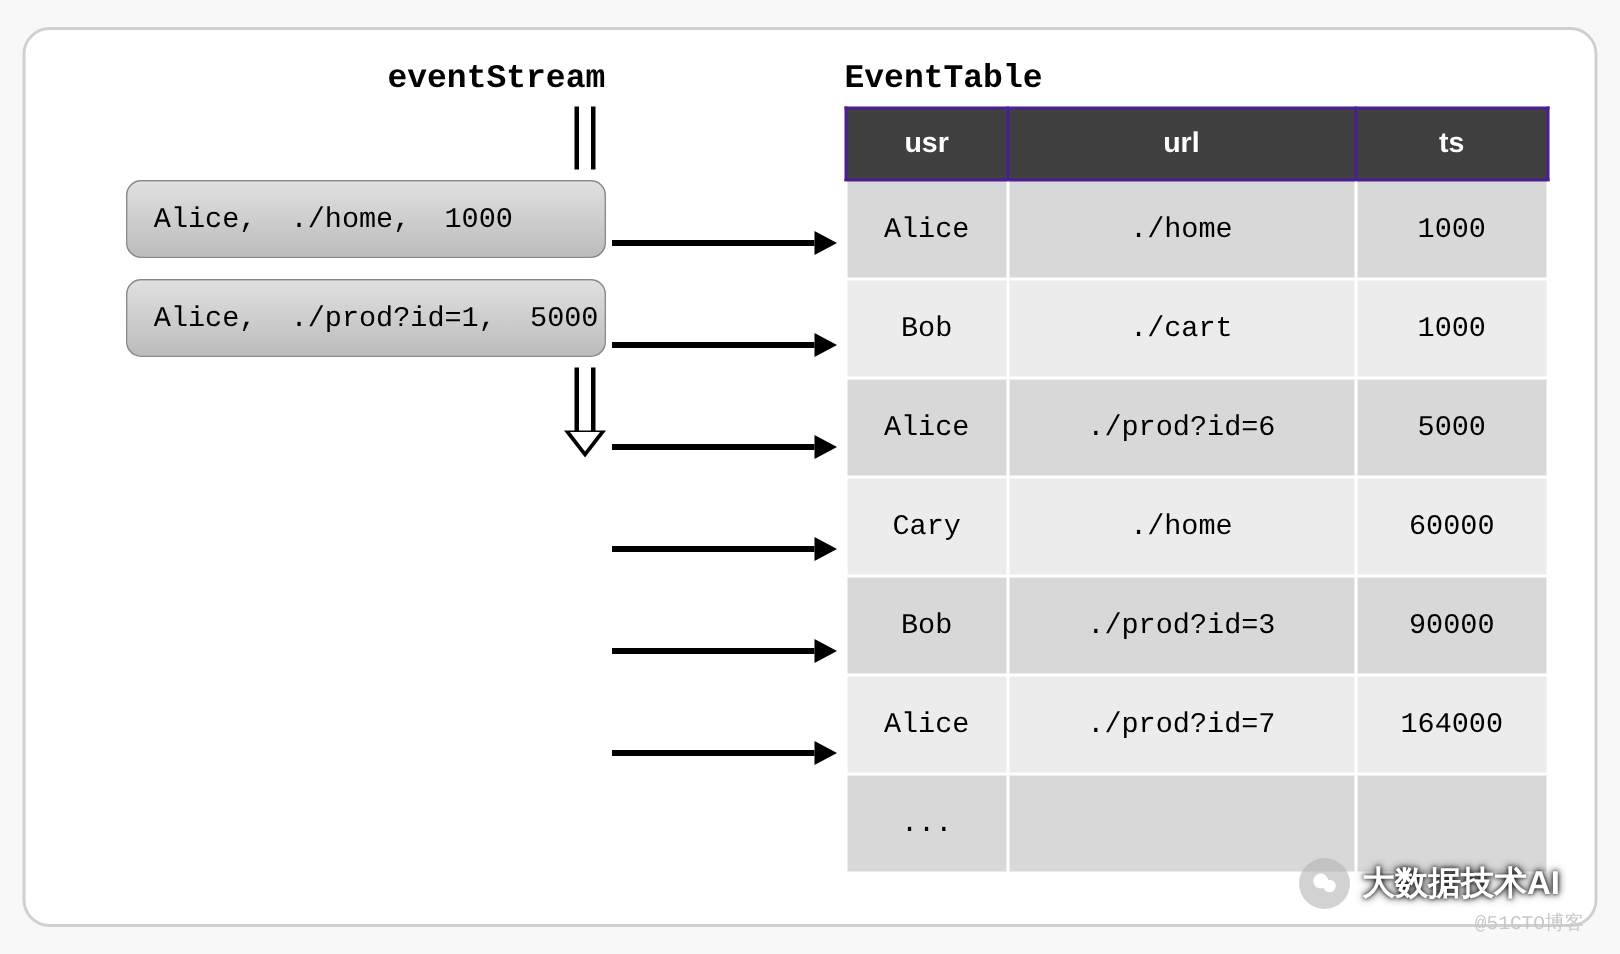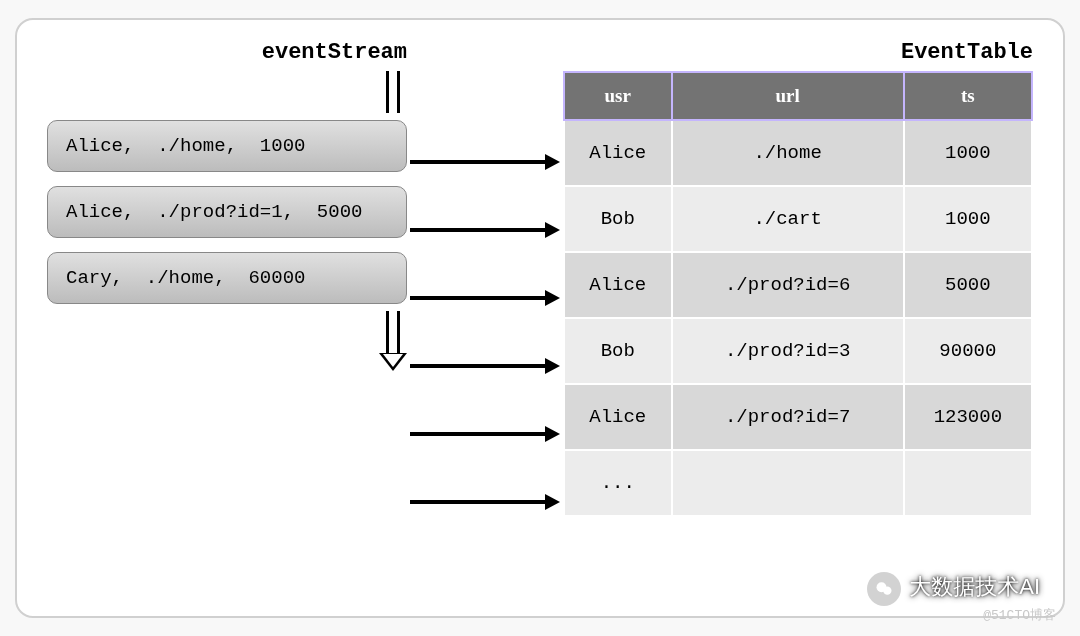--- a/index.html
+++ b/index.html
@@ -38,24 +38,24 @@
     width: 170px;
     display: flex;
     flex-direction: column;
     align-items: center;
     padding-top: 60px;
   }
   .right-col {
     flex: 1;
     display: flex;
     flex-direction: column;
-    align-items: flex-end;
+    align-items: flex-start;
   }
   .stream-box {
-    width: 360px;
+    width: 320px;
     height: 52px;
     background: linear-gradient(to bottom, #e0e0e0, #bcbcbc);
     border: 1px solid #888;
     border-radius: 10px;
     display: flex;
     align-items: center;
     padding-left: 18px;
     font-size: 19px;
     margin: 7px 0;
     white-space: pre;
@@ -94,25 +94,25 @@
   .arrow-right {
     margin: 24px 0;
   }
   .arrow-right svg { display: block; }
   .table {
     border-collapse: collapse;
     width: 470px;
     font-size: 19px;
   }
   .table th {
-    background: #737373;
+    background: #404040;
     color: #fff;
-    border: 2px solid #c4b5fd;
+    border: 2px solid #4c1d95;
     height: 48px;
-    font-family: Liberation Serif, serif;
+    font-family: Liberation Sans, sans-serif;
     font-weight: bold;
   }
   .table td {
     border: 2px solid #fff;
     height: 66px;
     text-align: center;
     font-family: Liberation Mono, monospace;
   }
   .table tr:nth-child(odd) td { background: #d8d8d8; }
   .table tr:nth-child(even) td { background: #ececec; }
@@ -122,24 +122,25 @@
     right: 24px;
     color: #c8c8c8;
     font-family: Liberation Mono, monospace;
     font-size: 13px;
   }
   .brand {
     position: absolute;
     bottom: 30px;
     right: 40px;
     display: flex;
+    align-items: center;
     color: #fff;
     font-family: sans-serif;
     font-size: 22px;
-    font-weight: 400;
+    font-weight: 700;
     text-shadow: 0 0 6px rgba(0,0,0,0.9), 0 0 3px rgba(0,0,0,0.9);
   }
   .brand-icon {
     width: 34px; height: 34px;
     border-radius: 50%;
     background: rgba(180,180,180,0.6);
     margin-right: 8px;
     display: flex;
     align-items: center;
     justify-content: center;
@@ -151,21 +152,20 @@
 
 <div class="frame">
 
   <div class="left-col">
     <div class="title">eventStream</div>
     <div class="arrow-down">
       <div class="arrow-down-shaft"></div>
     </div>
     <div class="stream-box">Alice,  ./home,  1000</div>
     <div class="stream-box">Alice,  ./prod?id=1,  5000</div>
-    <div class="stream-box">Cary,  ./home,  60000</div>
     <div class="arrow-down" style="height:46px;">
       <div class="arrow-down-shaft"></div>
       <div class="arrow-down-head-bottom"></div>
     </div>
   </div>
 
   <div class="arrow-col">
     <div style="height:28px"></div>
     <div class="arrow-right">
       <svg width="150" height="20">
@@ -225,28 +225,33 @@
           <td>Bob</td>
           <td>./cart</td>
           <td>1000</td>
         </tr>
         <tr>
           <td>Alice</td>
           <td>./prod?id=6</td>
           <td>5000</td>
         </tr>
         <tr>
+          <td>Cary</td>
+          <td>./home</td>
+          <td>60000</td>
+        </tr>
+        <tr>
           <td>Bob</td>
           <td>./prod?id=3</td>
           <td>90000</td>
         </tr>
         <tr>
           <td>Alice</td>
           <td>./prod?id=7</td>
-          <td>123000</td>
+          <td>164000</td>
         </tr>
         <tr>
           <td>...</td>
           <td></td>
           <td></td>
         </tr>
       </tbody>
     </table>
   </div>
 

